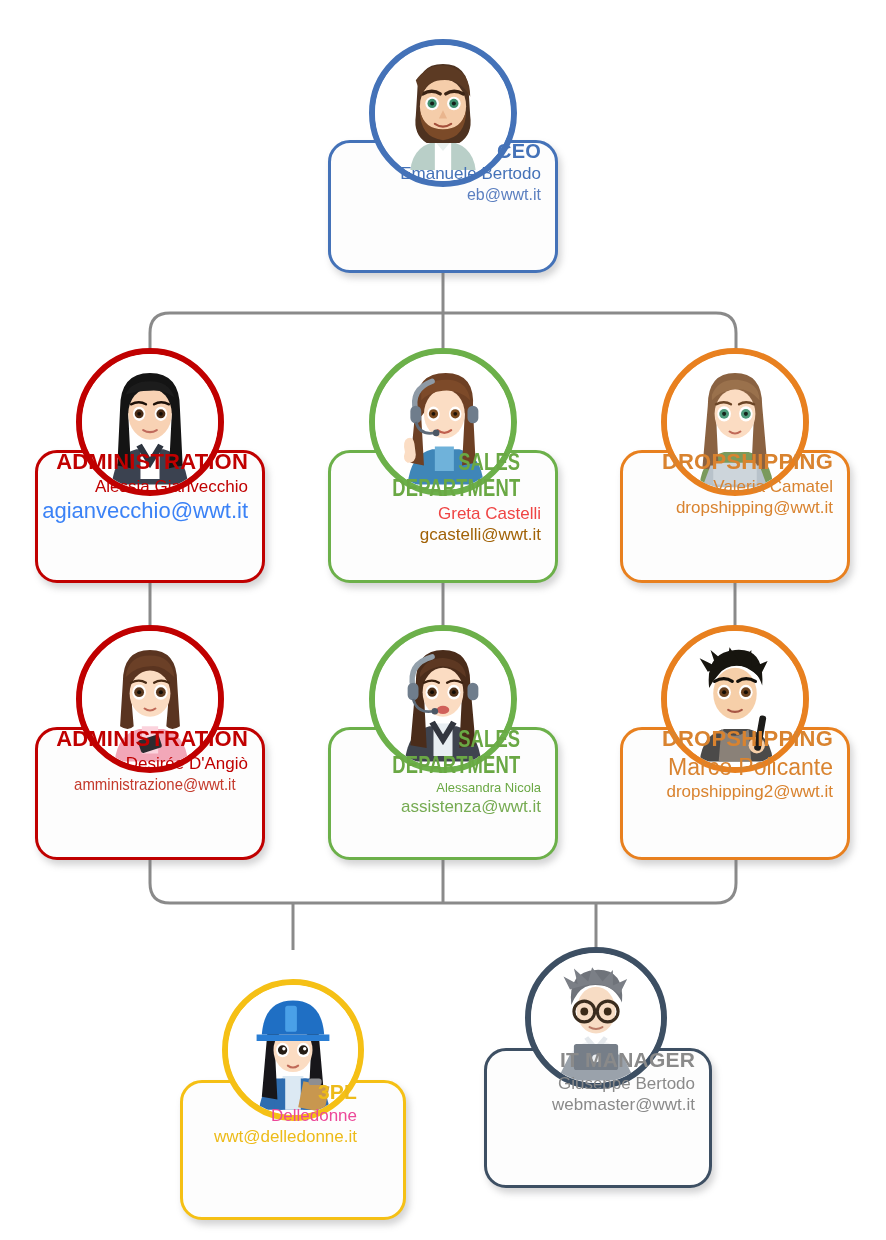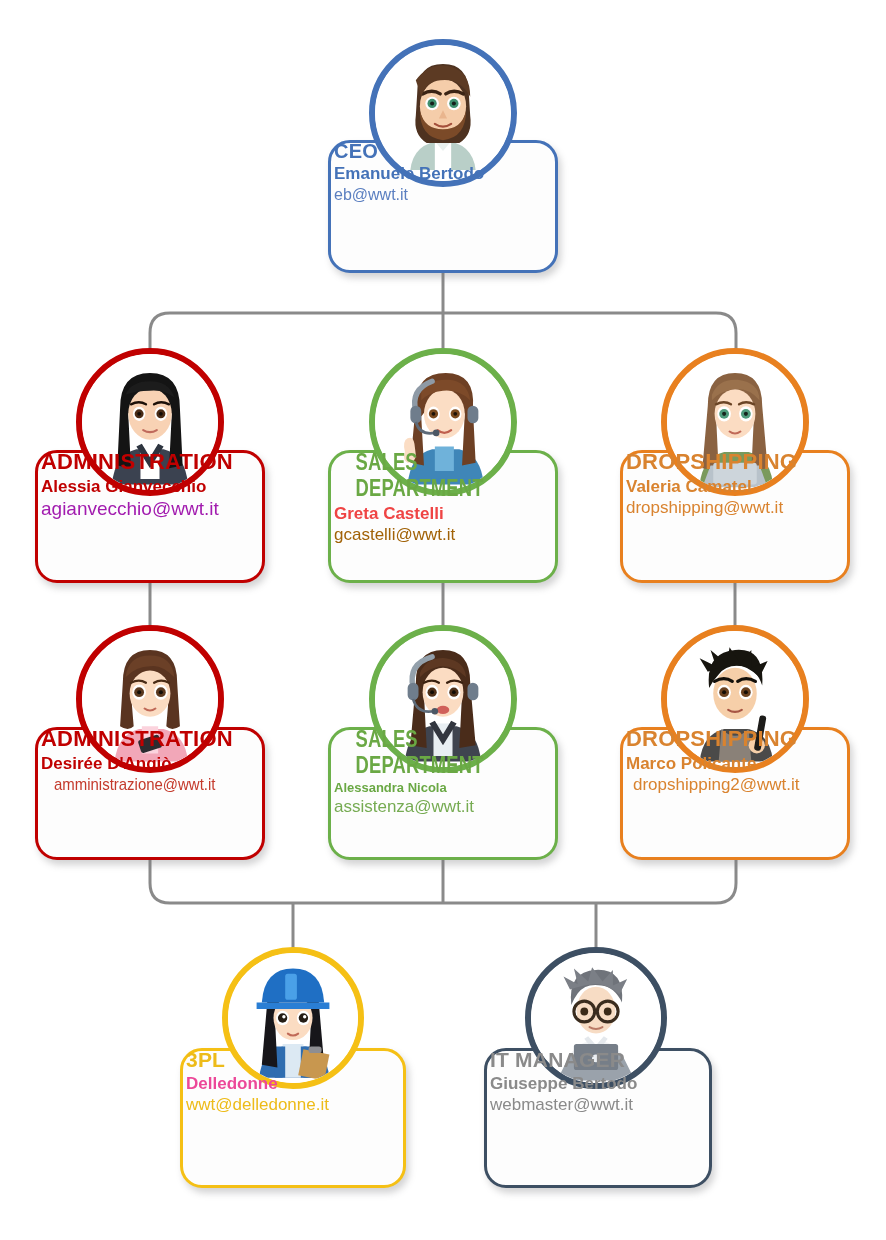--- a/index.html
+++ b/index.html
@@ -56,31 +56,32 @@
   }
   .avatar svg {
     display: block;
     width: 100%;
     height: 100%;
   }
   .card-text {
     position: relative;
     z-index: 4;
     width: 100%;
-    padding: 0 8px 10px 6px;
+    padding: 0 17px 10px 6px;
     box-sizing: border-box;
+    text-align: right;
   }
   .role {
     font-weight: 700;
     letter-spacing: 0.2px;
     line-height: 1.12;
     margin: 0;
   }
   .person {
-    font-weight: 700;
+    font-weight: 400;
     line-height: 1.15;
     margin: 2px 0 0 0;
   }
   .email {
     font-weight: 400;
     line-height: 1.15;
     margin: 2px 0 0 0;
   }
   .role.narrow { transform: scaleX(0.80); }
   .email.narrow { transform: scaleX(0.88); }
@@ -159,21 +160,21 @@
         <circle cx="42" cy="44" r="1.4" fill="#120c06"></circle>
         <circle cx="58" cy="44" r="1.4" fill="#120c06"></circle>
         <path d="M36 37 Q42 34 47 37" stroke="#1c1008" stroke-width="1.8" fill="none" stroke-linecap="round"></path>
         <path d="M53 37 Q58 34 64 37" stroke="#1c1008" stroke-width="1.8" fill="none" stroke-linecap="round"></path>
         <path d="M45 56 Q50 59 55 56" stroke="#c06a5c" stroke-width="1.6" fill="none" stroke-linecap="round"></path>
       </svg>
     </div>
     <div class="card-text">
       <div class="role" style="font-size: 22px; color: rgb(192, 0, 0);">ADMINISTRATION</div>
       <div class="person" style="font-size: 17px; color: rgb(192, 0, 0);">Alessia Gianvecchio</div>
-      <div class="email" style="font-size: 19px; color: #a21caf;">agianvecchio@wwt.it</div>
+      <div class="email" style="font-size: 22px; color: #3b82f6;">agianvecchio@wwt.it</div>
     </div>
   </div>
 
   <div class="node" id="node-sales-1" style="left: 328px; top: 450px; width: 230px; height: 133px;">
     <div class="node-card" style="width: 230px; height: 133px; border-color: rgb(108, 176, 74);"></div>
     <div class="avatar" style="width: 148px; height: 148px; left: 41px; top: -102px; border-width: 6px; border-color: rgb(108, 176, 74);">
       <svg viewBox="0 0 100 100">
         <circle cx="50" cy="50" r="50" fill="#ffffff"></circle>
         <path d="M24 96 Q26 74 42 70 L62 70 Q78 74 80 96 Z" fill="#3f86b8"></path>
         <path d="M44 68 L58 68 L58 86 L44 86 Z" fill="#6fb2da"></path>
@@ -312,26 +313,26 @@
         <circle cx="58" cy="45" r="1.5" fill="#150e06"></circle>
         <path d="M35 37 Q42 33 48 37" stroke="#14100a" stroke-width="2.4" fill="none" stroke-linecap="round"></path>
         <path d="M52 37 Q58 33 65 37" stroke="#14100a" stroke-width="2.4" fill="none" stroke-linecap="round"></path>
         <path d="M45 58 Q50 61 55 58" stroke="#a75544" stroke-width="1.6" fill="none" stroke-linecap="round"></path>
         <ellipse cx="66" cy="84" rx="6" ry="6" fill="#f6cfa9"></ellipse>
         <rect x="66" y="62" width="5" height="26" rx="2" fill="#1d1c1a" transform="rotate(10 68 75)"></rect>
       </svg>
     </div>
     <div class="card-text">
       <div class="role" style="font-size: 22px; color: rgb(217, 131, 47);">DROPSHIPPING</div>
-      <div class="person" style="font-size: 17px; color: rgb(217, 131, 47);">Marco Policante</div>
+      <div class="person" style="font-size: 23px; color: rgb(217, 131, 47);">Marco Policante</div>
       <div class="email" style="font-size: 17px; color: rgb(217, 131, 47); margin-left: 7px;">dropshipping2@wwt.it</div>
     </div>
   </div>
 
-  <div class="node" id="node-3pl" style="left: 180px; top: 1048px; width: 194px; height: 140px;">
+  <div class="node" id="node-3pl" style="left: 180px; top: 1080px; width: 194px; height: 140px;">
     <div class="node-card" style="width: 226px; height: 140px; border-color: rgb(245, 192, 21);"></div>
     <div class="avatar" style="width: 142px; height: 142px; left: 42px; top: -101px; border-width: 6px; border-color: rgb(245, 192, 21);">
       <svg viewBox="0 0 100 100">
         <circle cx="50" cy="50" r="50" fill="#ffffff"></circle>
         <path d="M24 96 Q26 76 42 72 L60 72 Q76 76 78 96 Z" fill="#2f6db0"></path>
         <path d="M42 70 L58 70 L58 96 L42 96 Z" fill="#dce9f3"></path>
         <path d="M36 72 L44 72 L44 96 L36 96 Z" fill="#2f6db0"></path>
         <path d="M56 72 L64 72 L64 96 L56 96 Z" fill="#2f6db0"></path>
         <path d="M30 40 Q30 20 50 20 Q70 20 70 40 L74 86 L62 88 L64 48 Q56 38 50 38 Q44 38 36 48 L38 88 L26 86 Z" fill="#17161a"></path>
         <ellipse cx="50" cy="50" rx="15" ry="17" fill="#fbdcc2"></ellipse>

